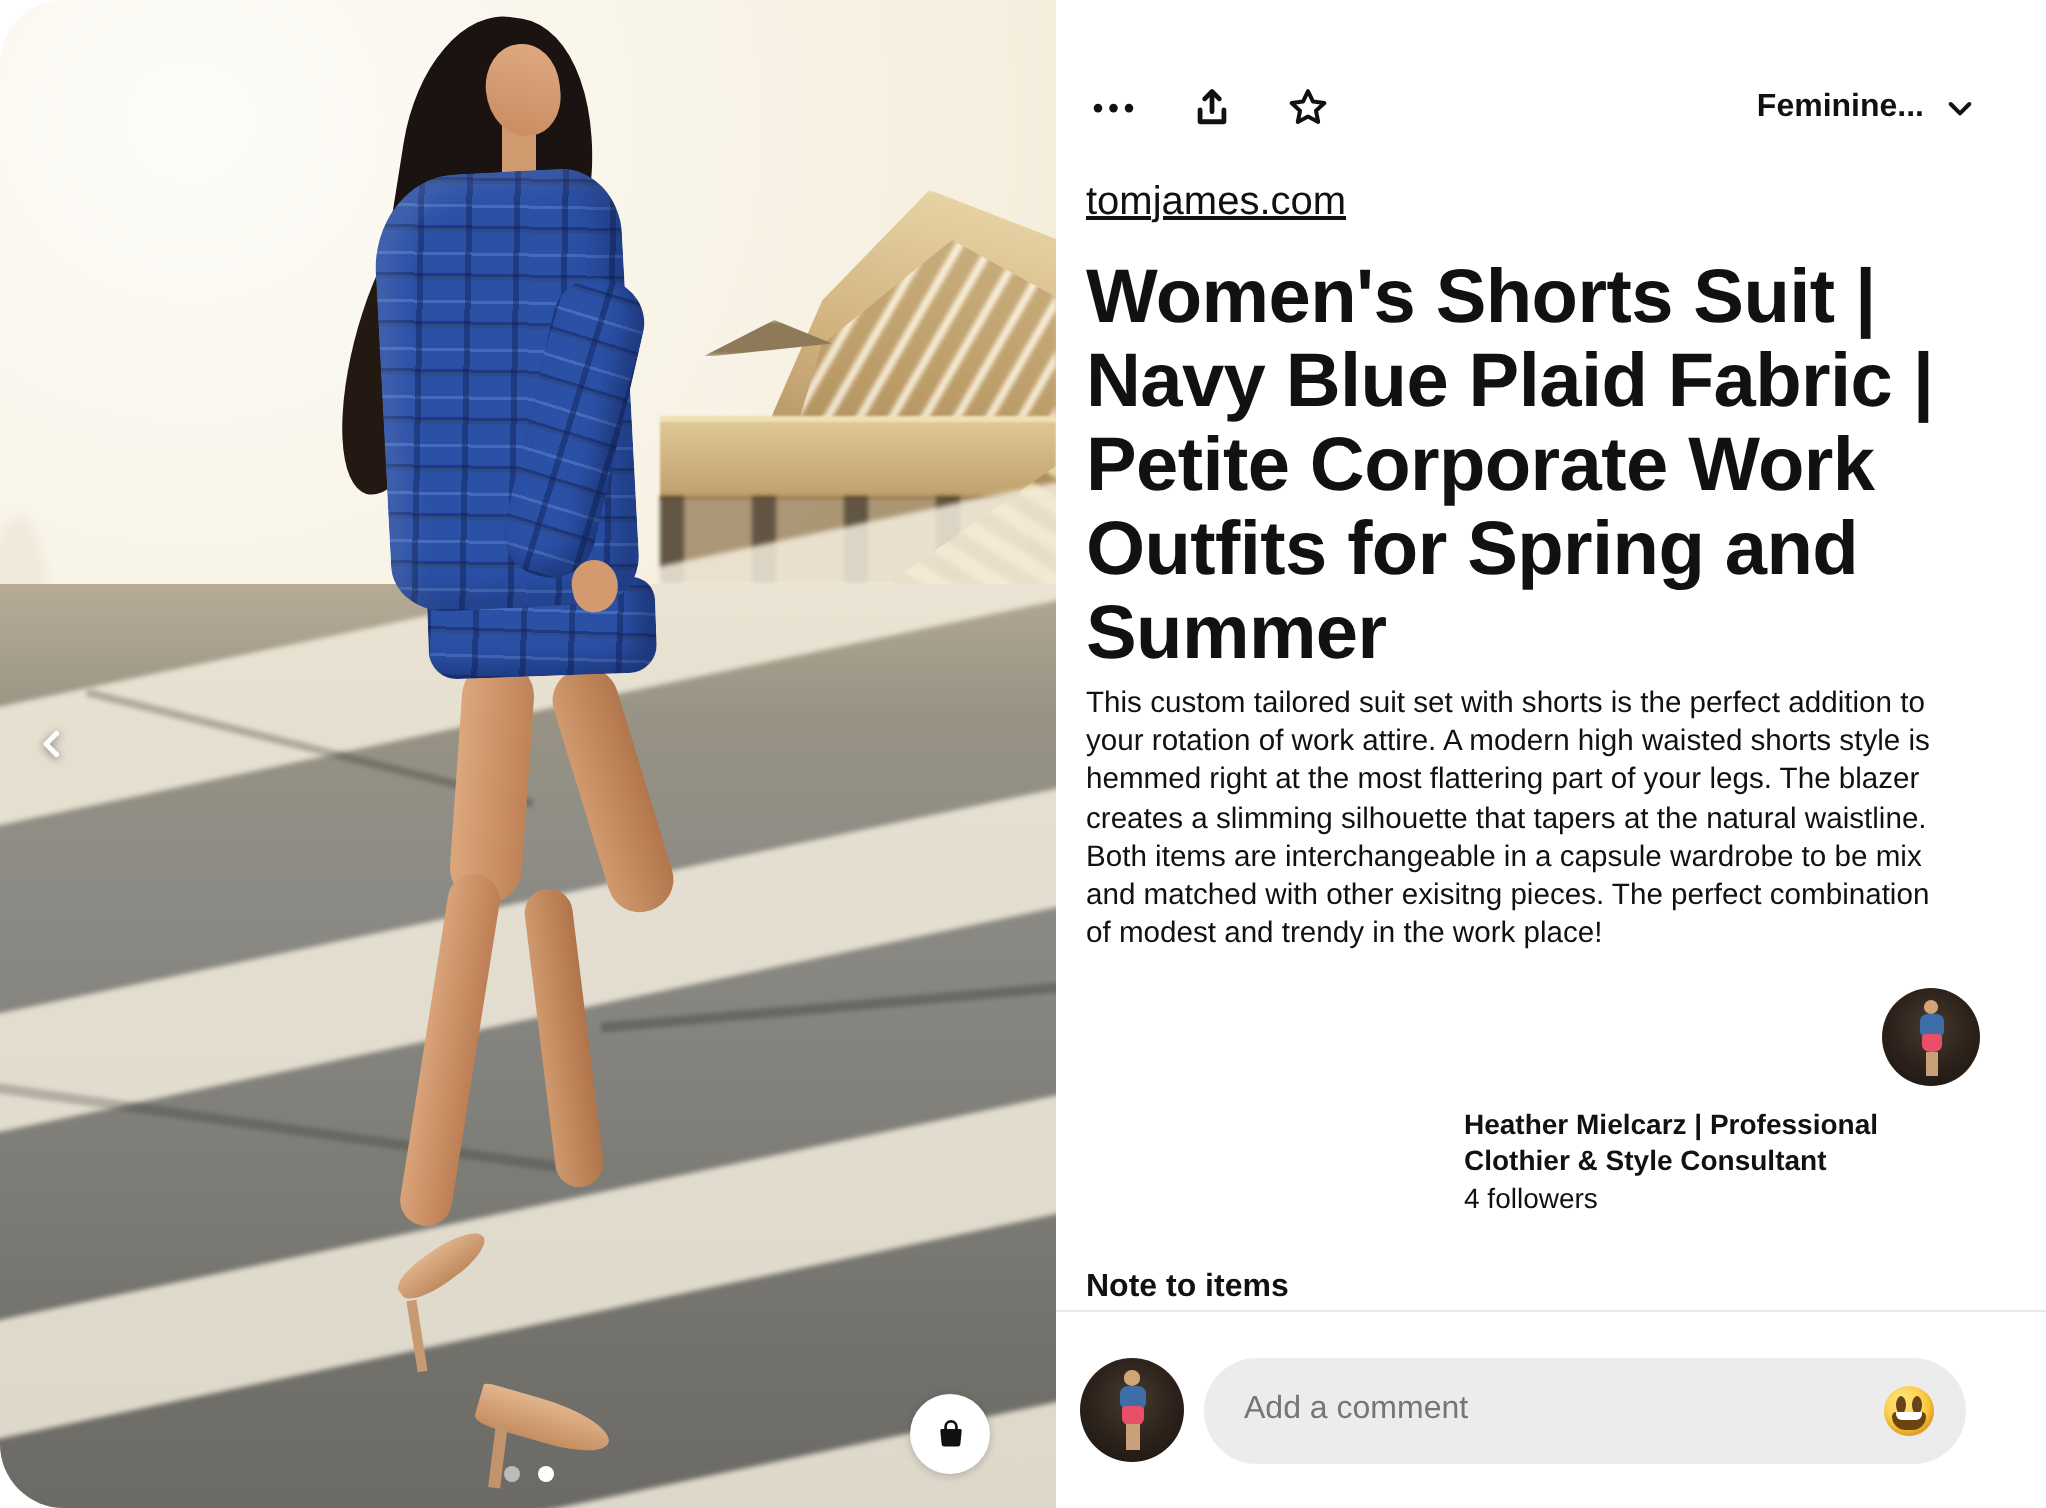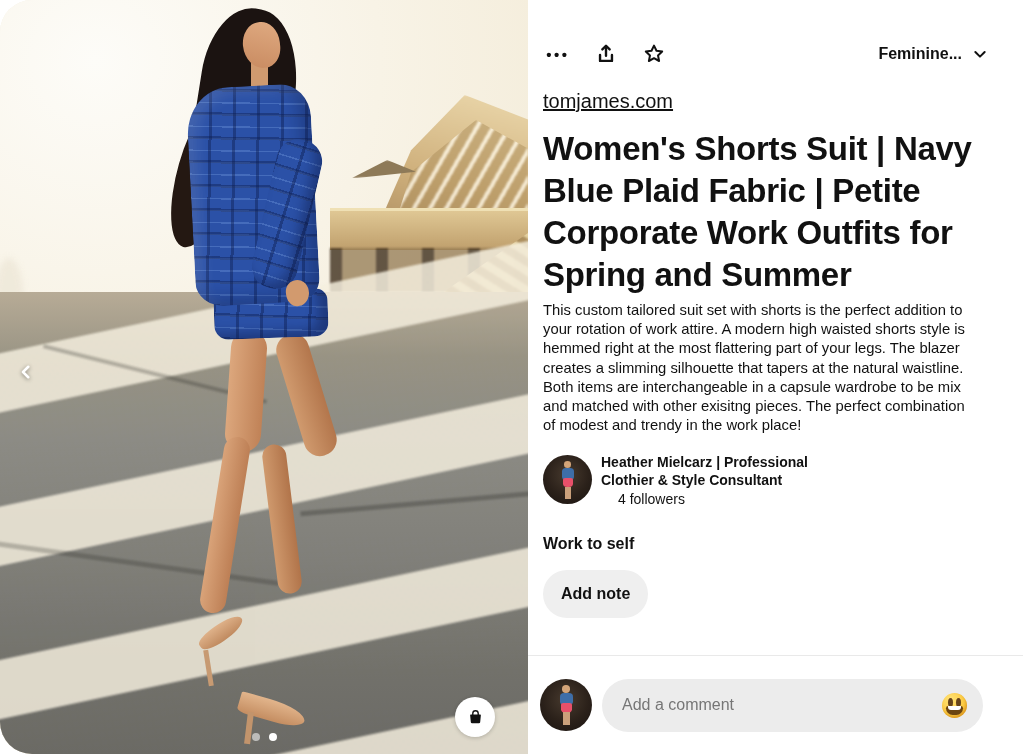--- a/index.html
+++ b/index.html
@@ -79,34 +79,34 @@
   .panel-scroll { position:absolute; inset:0 0 99px 0; overflow:hidden; }
   .topbar { display:flex; align-items:center; padding:30px 33px 0 6px; }
   .icon-btn { width:48px; height:48px; border:none; background:transparent; border-radius:50%; cursor:pointer;
     display:flex; align-items:center; justify-content:center; color:#111; }
   .more-glyph { font-size:15px; font-weight:bold; letter-spacing:2.5px; color:#111; }
   .board-picker { margin-left:auto; display:flex; align-items:center; gap:10px; cursor:pointer; padding:6px 2px; border-radius:8px;justify-content:center; }
   .board-name { font-size:16px; font-weight:bold; color:#111; }
   .save-btn { margin-left:14px; height:48px; padding:0 19px; border:none; border-radius:24px; background:#e60023; color:#fff;
     font-size:16px; font-weight:bold; cursor:pointer; font-family:inherit; }
   .domain { display:inline-block; margin:12px 0 0 15px; font-size:20px; color:#111; text-decoration:underline; cursor:pointer; }
-  .pin-title { margin:15px 28px 0 15px; font-size:33px; line-height:42px; font-weight:bold; color:#111; letter-spacing:-0.3px; }
+  .pin-title { margin:15px 28px 0 15px; font-size:38px; line-height:42px; font-weight:bold; color:#111; letter-spacing:-0.3px; }
   .pin-desc { margin:5px 46px 0 15px; font-size:14.8px; line-height:19.2px; color:#111; }
-  .author-row { display:flex; align-items:center; gap:9px; margin:17px 33px 0 15px; }
+  .author-row { display:flex; align-items:flex-end; gap:9px; margin:17px 33px 0 15px;flex-direction:column; }
   .avatar { position:relative; border-radius:50%; overflow:hidden; flex:none; cursor:pointer;
     background:radial-gradient(circle at 50% 40%, #473a2e 0%, #2b211a 55%, #191310 100%); }
   .avatar.a49 { width:49px; height:49px; }
   .avatar.a52 { width:52px; height:52px; }
   .avatar .fig-top { position:absolute; left:38%; top:26%; width:26%; height:24%; background:#3e6ea8; border-radius:30%; }
   .avatar .fig-skirt { position:absolute; left:40%; top:47%; width:22%; height:18%; background:#e8506a; border-radius:20% 20% 40% 40%; }
   .avatar .fig-legs { position:absolute; left:45%; top:64%; width:12%; height:24%; background:#caa07b; }
   .avatar .fig-head { position:absolute; left:43%; top:12%; width:15%; height:14%; background:#d3a478; border-radius:50%; }
   .author-meta { padding-top:2px; }
   .author-name { max-width:258px; font-size:14px; line-height:17.5px; font-weight:bold; color:#111; cursor:pointer; }
-  .followers { margin-top:2px; font-size:14px; color:#111;margin-left:17px; }
+  .followers { margin-top:2px; font-size:14px; color:#111; }
   .note-section { margin:28px 0 0 15px; }
   .note-heading { font-size:16px; font-weight:bold; color:#111; }
   .note-row { display:flex; align-items:flex-start; margin-top:9px; padding-right:40px; }
   .note-prompt { font-size:14px; color:#333; padding-top:4px; flex:1; }
   .add-note-btn { flex:none; height:48px; padding:0 18px; border:none; border-radius:24px; background:#efefef; color:#111;
     font-size:16px; font-weight:bold; cursor:pointer; font-family:inherit; margin-top:8px; }
 
   .comment-footer { position:absolute; left:0; right:0; bottom:0; height:99px; border-top:1px solid #e9e9e9; background:#fff;
     display:flex; align-items:center; padding:0 40px 0 12px; gap:10px; }
   .comment-input { flex:1; height:53px; background:#ececec; border-radius:27px; display:flex; align-items:center;
@@ -231,21 +231,21 @@
           <span class="fig-skirt"></span>
           <span class="fig-legs"></span>
         </div>
         <div class="author-meta">
           <div class="author-name">Heather Mielcarz | Professional Clothier &amp; Style Consultant</div>
           <div class="followers">4 followers</div>
         </div>
       </div>
 
       <div class="note-section">
-        <h3 class="note-heading">Work to self</h3>
+        <h3 class="note-heading">Note to items</h3>
         <div class="note-row">
           <button class="add-note-btn">Add note</button>
         </div>
       </div>
 
     </div>
 
     <div class="comment-footer">
       <div class="avatar a52">
         <span class="fig-head"></span>

